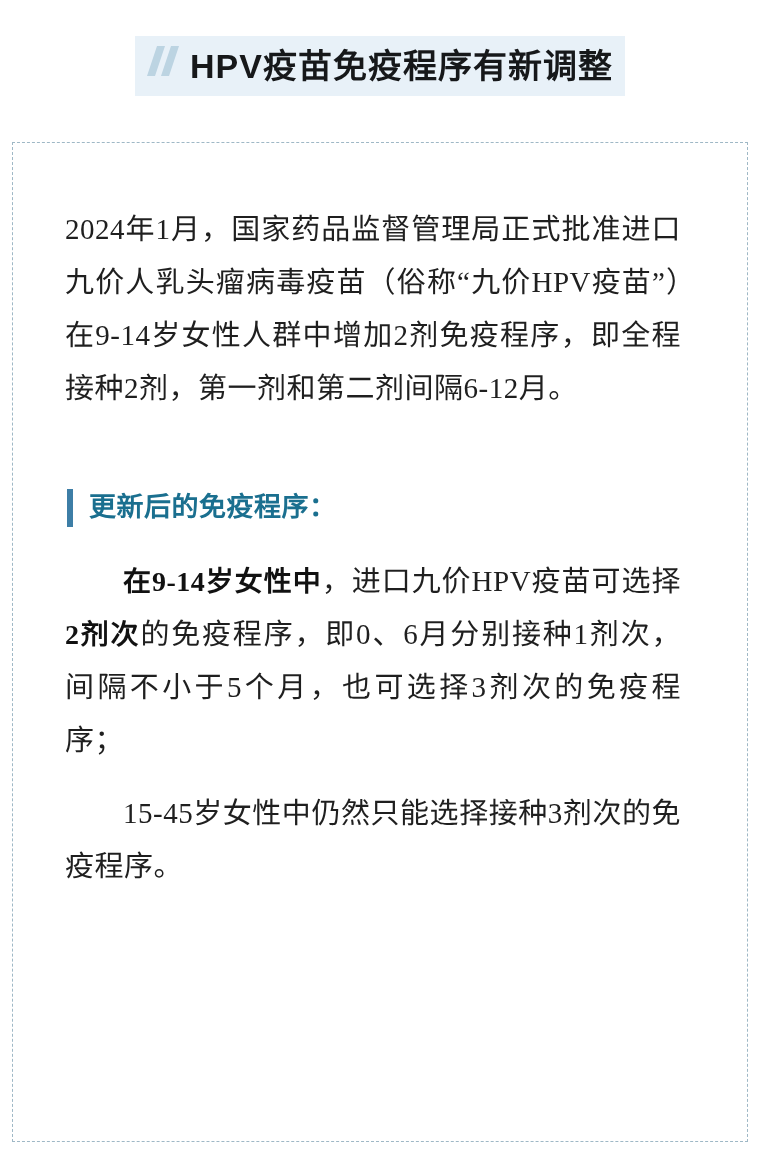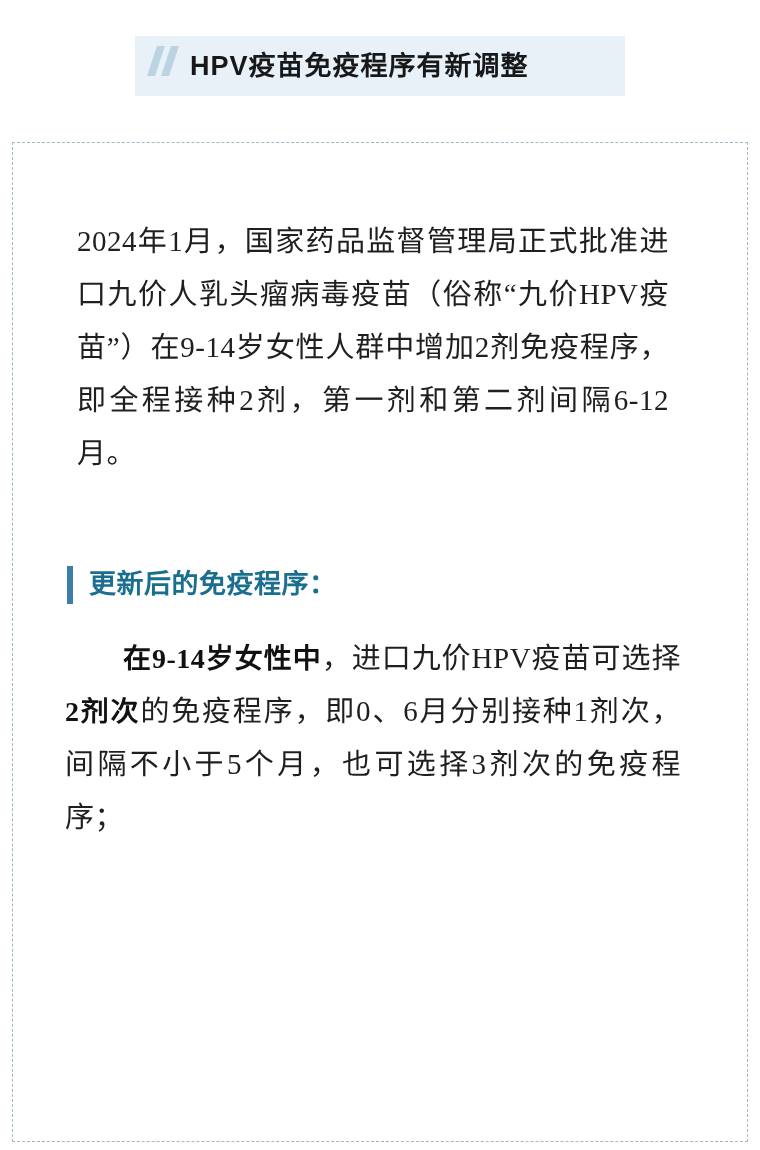--- a/index.html
+++ b/index.html
@@ -50,21 +50,21 @@
     display: block;
   }
   .header-title {
     position: absolute;
     left: 190px;
     top: 0;
     height: 60px;
     line-height: 60px;
     font-family: "Liberation Sans", "DejaVu Sans", sans-serif;
     font-weight: bold;
-    font-size: 27px;
+    font-size: 34px;
     letter-spacing: 1px;
     color: #16181a;
     white-space: nowrap;
   }
 
   
   .content-box {
     position: absolute;
     left: 12px;
     top: 142px;
@@ -83,21 +83,21 @@
 
   
   .para {
     font-size: 29px;
     line-height: 53px;
     color: #1f1f1f;
     letter-spacing: 0.5px;
     text-align: justify;
   }
   .para-lead {
-    margin: 12px;
+    margin: 0;
   }
 
   .spacer-1 { height: 70px; }
 
   
   .section-heading {
     position: relative;
     padding-left: 22px;
     margin: 0 0 26px 2px;
     font-family: "Liberation Sans", "DejaVu Sans", sans-serif;
@@ -152,17 +152,18 @@
 
       <div class="section-heading">
         <span class="bar"></span>
         <span>更新后的免疫程序：</span>
       </div>
 
       <p class="para para-indent"><span class="strong-ink">在9-14岁女性中</span><span>，进口九价HPV疫苗可选择</span><span class="strong-ink">2剂次</span><span>的免疫程序，即0、6月分别接种1剂次，间隔不小于5个月，也可选择3剂次的免疫程序；</span></p>
 
       <div class="para-gap"></div>
 
+      <p class="para para-indent">15-45岁女性中仍然只能选择接种3剂次的免疫程序。</p>
 
     </div>
   </div>
 
 </div>
 
 </body></html>

